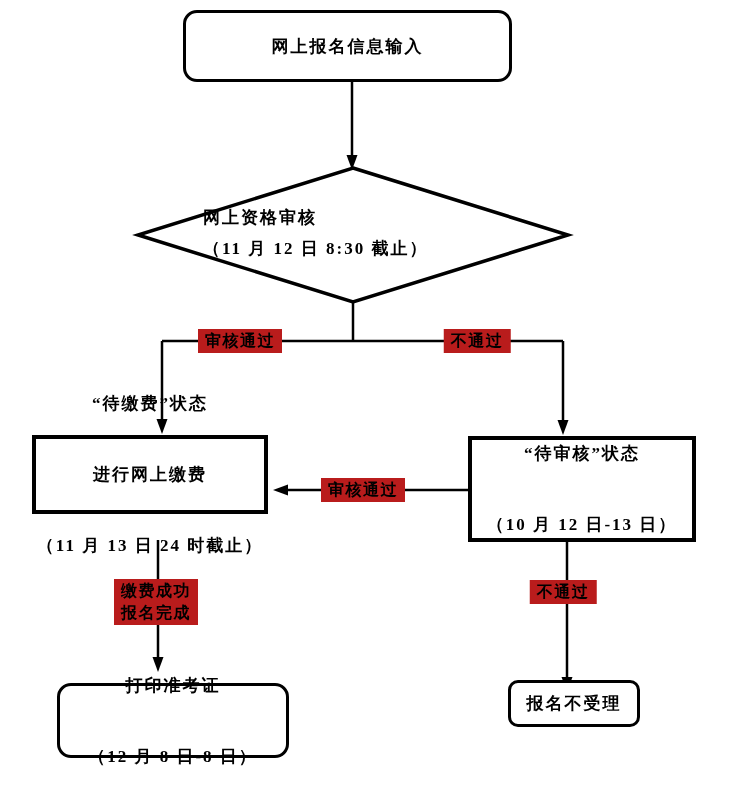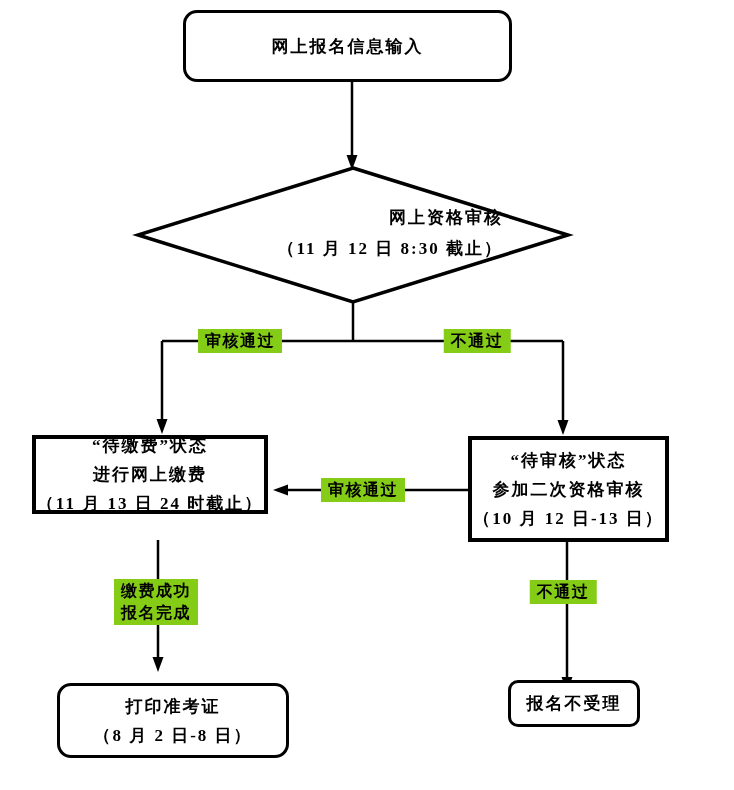--- a/index.html
+++ b/index.html
@@ -30,34 +30,35 @@
     background: #ffffff;
     border: 3px solid #000000;
     display: flex;
     flex-direction: column;
     align-items: center;
     justify-content: center;
     text-align: center;
     font-size: 17px;
     line-height: 29px;
     letter-spacing: 2px;
+    gap: 42px;
   }
   .node.rounded { border-radius: 14px; }
   .node.thick { border-width: 4px; }
   .diamond-label {
     position: absolute;
-    text-align: right;
+    text-align: left;
     font-size: 17px;
     line-height: 31px;
     letter-spacing: 2px;
   }
   .edge-label {
     position: absolute;
     transform: translate(-50%, -50%);
-    background: #84cc16;
+    background: #b91c1c;
     padding: 1px 7px;
     font-size: 16px;
     line-height: 22px;
     letter-spacing: 1.5px;
     text-align: left;
     white-space: nowrap;
   }
   .line1, .line2, .line3 { white-space: nowrap; }
 </style>
 </head>
@@ -126,28 +127,27 @@
     <div class="line1">网上资格审核</div>
     <div class="line2">（11 月 12 日 8:30 截止）</div>
   </div>
 
   <div class="node thick" style="left:32px; top:435px; width:236px; height:79px;">
     <div class="line1">“待缴费”状态</div>
     <div class="line2">进行网上缴费</div>
     <div class="line3">（11 月 13 日 24 时截止）</div>
   </div>
 
-  <div class="node thick" style="left:468px; top:436px; width:201px; height:106px;">
+  <div class="node thick" style="left:468px; top:436px; width:228px; height:106px;">
     <div class="line1">“待审核”状态</div>
-    <div class="line2">参加二次资格审核</div>
     <div class="line3">（10 月 12 日-13 日）</div>
   </div>
 
   <div class="node rounded" style="left:57px; top:683px; width:232px; height:75px;">
     <div class="line1">打印准考证</div>
-    <div class="line2">（8 月 2 日-8 日）</div>
+    <div class="line2">（12 月 8 日-8 日）</div>
   </div>
 
   <div class="node rounded" style="left:508px; top:680px; width:132px; height:47px; border-radius:10px;">
     <div class="line1">报名不受理</div>
   </div>
 
 </div>
 
 </body></html>

